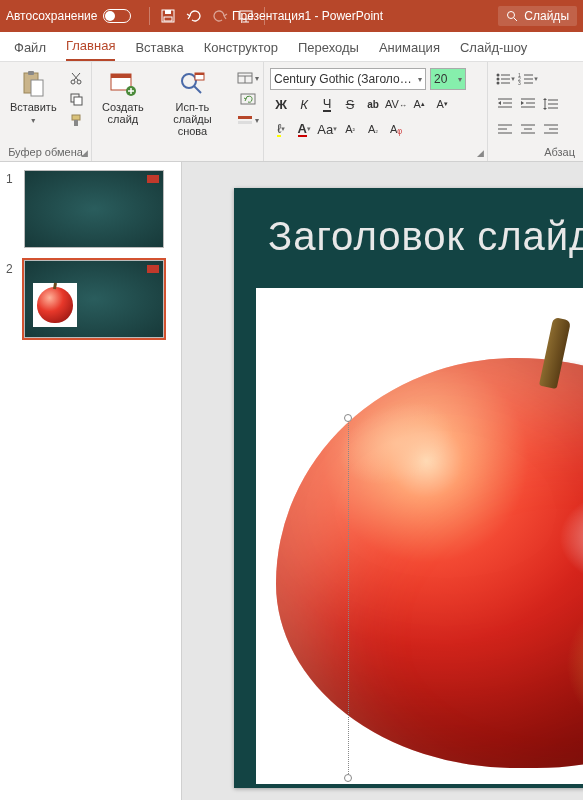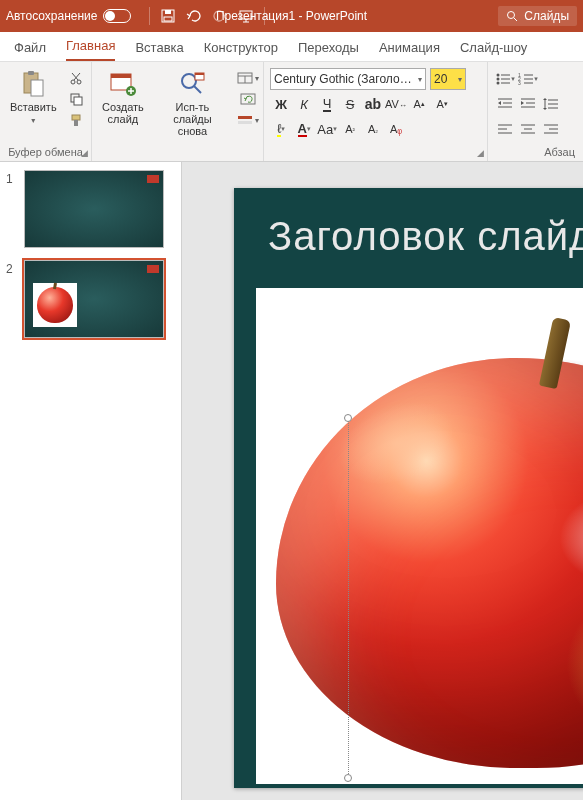--- a/index.html
+++ b/index.html
@@ -6,21 +6,21 @@
   body { width: 583px; height: 800px; background: #fff; overflow: hidden; font-size: 13px; color: #333; }
   
   
   .titlebar { height: 32px; background: #b7472a; color: #fff; display: flex; align-items: center; padding: 0 6px; font-size: 12px; }
   .autosave { display: flex; align-items: center; gap: 6px; }
   .toggle-switch { width: 28px; height: 14px; border: 1px solid #fff; border-radius: 7px; position: relative; }
   .toggle-knob { width: 10px; height: 10px; background: #fff; border-radius: 50%; position: absolute; top: 1px; left: 1px; }
   .qat { display: flex; align-items: center; gap: 10px; margin-left: 18px; }
   .qat-icon { width: 16px; height: 16px; display: flex; align-items: center; justify-content: center; color: #fff; }
   .qat-sep { width: 1px; height: 18px; background: rgba(255,255,255,0.3); }
-  .title-center { position: absolute; left: 50%; transform: translateX(-50%); white-space: nowrap; }
+  .title-center { position: absolute; left: 50%; transform: translateX(-50%); white-space: nowrap; padding-left: 32px; }
   .search-box { margin-left: auto; display: flex; align-items: center; gap: 6px; background: rgba(255,255,255,0.15); padding: 3px 8px; border-radius: 2px; }
 
   
   .tabs { height: 30px; background: #fff; display: flex; align-items: flex-end; border-bottom: 1px solid #e0e0e0; padding-left: 14px; gap: 20px; font-size: 13px; color: #555; }
   .tab { padding-bottom: 6px; cursor: pointer; }
   .tab.active { color: #b7472a; border-bottom: 2px solid #b7472a; font-weight: 400; }
 
   
   .ribbon { height: 100px; background: #f3f2f1; display: flex; border-bottom: 1px solid #d0d0d0; position: relative; }
   .ribbon-group { border-right: 1px solid #dcdcdc; display: flex; flex-direction: column; padding: 4px 4px 0; position: relative; }
@@ -33,21 +33,21 @@
   .big-button .label-small { line-height: 1.1; }
   
   .small-icons-col { display: flex; flex-direction: column; gap: 5px; padding-top:4px; }
   .small-icon { width: 18px; height: 16px; display: flex; align-items: center; justify-content: center; cursor: pointer; }
   .small-icon.row { width: auto; flex-direction: row; gap: 2px; }
   
   
   .font-group-body { flex-direction: column; gap: 3px; padding: 2px; }
   .font-row { display: flex; gap: 4px; align-items: center; }
   .font-select { width: 156px; height: 22px; border: 1px solid #aaa; background: #fff; font-size: 12px; padding: 0 3px; display: flex; align-items: center; justify-content: space-between; }
-  .size-select { width: 36px; height: 22px; border: 1px solid #aaa; background: #fde047; font-size: 12px; padding: 0 3px; display: flex; align-items: center; justify-content: space-between; }
+  .size-select { width: 36px; height: 22px; border: 1px solid #aaa; background: #86efac; font-size: 12px; padding: 0 3px; display: flex; align-items: center; justify-content: space-between; }
   .drop-arrow { font-size: 8px; color: #666; }
   .font-btns { display: flex; gap: 1px; }
   .font-btn { width: 22px; height: 22px; display: flex; align-items: center; justify-content: center; font-size: 13px; cursor: pointer; }
   .font-btn .under { border-bottom: 2px solid; display: inline-block; line-height: 1; }
   .font-btn.color .under { border-bottom-color: #c00; }
   .font-btn.hl .under { border-bottom-color: #ffff00; }
 
   
   .para-col { display: flex; flex-direction: column; gap: 3px; padding: 2px; }
   .para-row { display: flex; gap: 1px; }
@@ -253,21 +253,21 @@
           <span class="drop-arrow">▾</span>
         </div>
       </div>
       <div class="font-row font-btns">
         <div class="font-btn" style="font-weight:bold">Ж</div>
         <div class="font-btn" style="font-style:italic">К</div>
         <div class="font-btn">
             <span class="under" style="border-bottom-color:#333">Ч</span>
           </div>
         <div class="font-btn" style="text-decoration:line-through">S</div>
-        <div class="font-btn" style="font-size:14px;font-weight:bold">ab</div>
+        <div class="font-btn" style="font-size:10px;font-weight:bold">ab</div>
         <div class="font-btn" style="font-size:11px">
             <span>AV</span>
             <span style="font-size:8px">↔</span>
           </div>
         <div class="font-btn" style="font-size:11px">A<sup style="font-size:7px">▴</sup></div>
         <div class="font-btn" style="font-size:11px">A<sup style="font-size:7px">▾</sup></div>
       </div>
       <div class="font-row font-btns">
         <div class="font-btn hl">
             <span class="under">ℓ</span>

